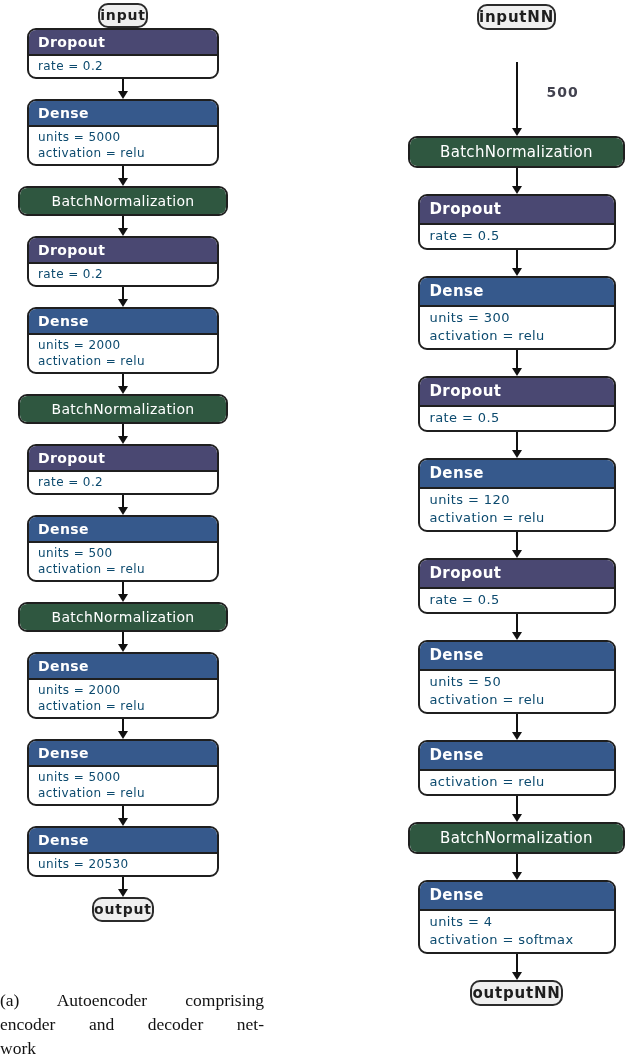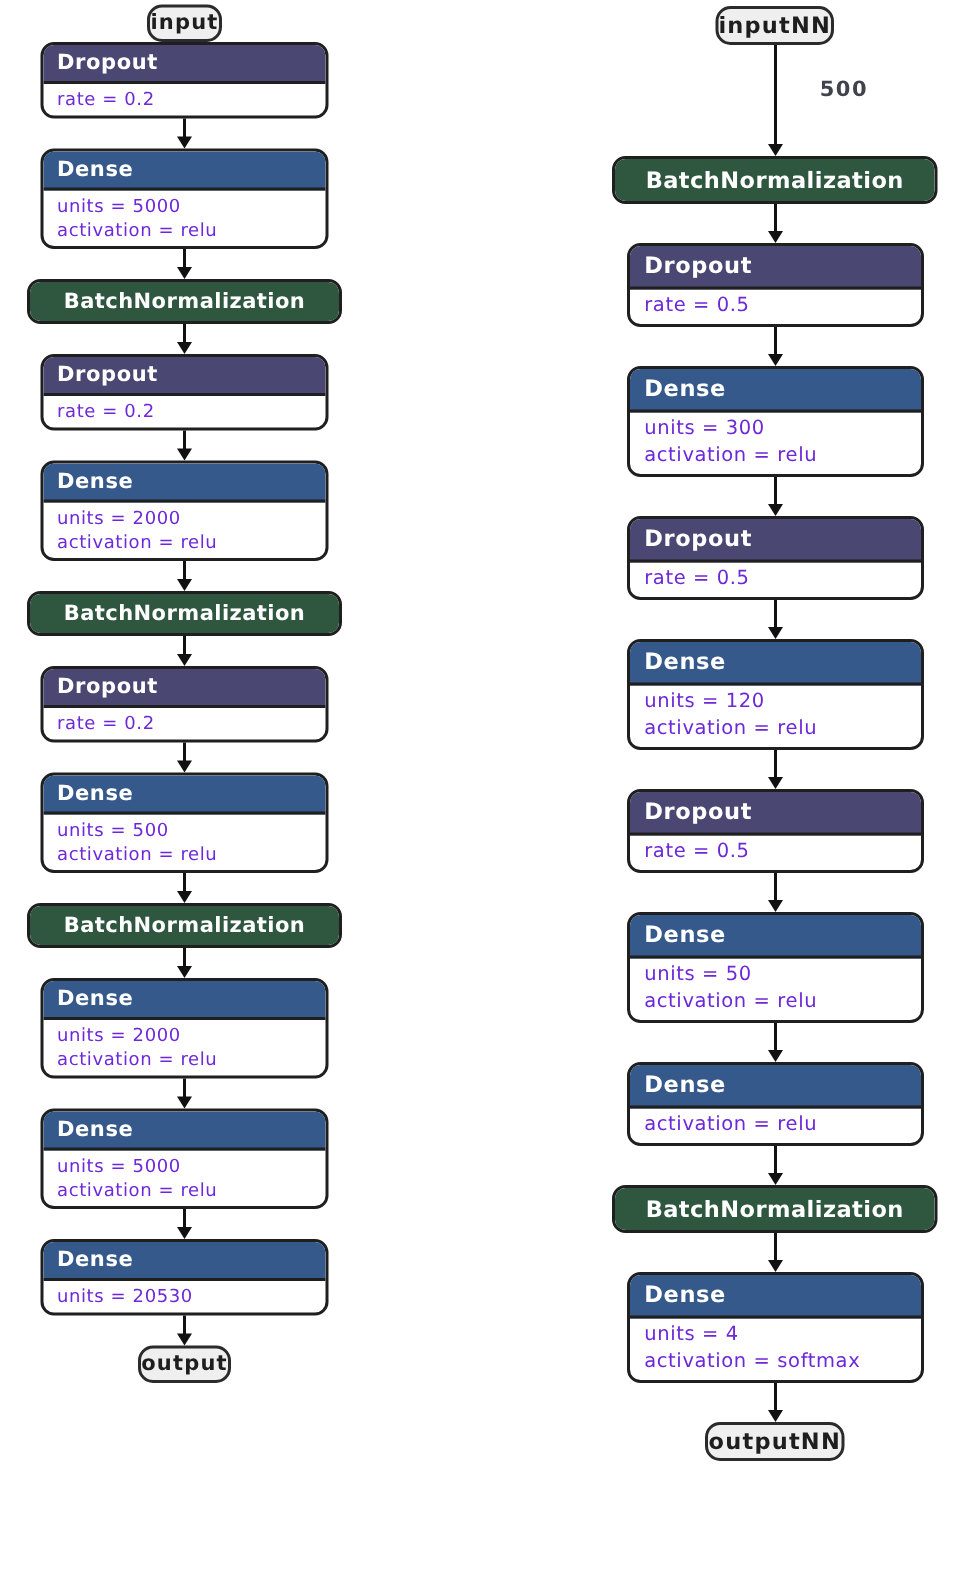--- a/index.html
+++ b/index.html
@@ -23,48 +23,48 @@
   .col-b .arrow{height:26px;}
   .arrow::before{content:"";position:absolute;left:calc(50% - 1px);top:0;bottom:6px;
         width:2px;background:#111111;}
   .arrow::after{content:"";position:absolute;left:calc(50% - 5px);bottom:0;
         border-left:5px solid transparent;border-right:5px solid transparent;
         border-top:8px solid #111111;}
 
   
   .gap-first{position:relative;width:100%;flex:0 0 auto;}
   .col-a .gap-first{height:48px;}
-  .col-b .gap-first{height:74px;}
+  .col-b .gap-first{height:74px;margin-top:32px;}
   .gap-first .arrow{position:absolute;left:0;top:0;width:100%;height:100%;}
   .edge-label{position:absolute;font-weight:600;color:#42424f;letter-spacing:1px;}
   .col-a .edge-label{left:calc(50% + 26px);top:13px;font-size:14px;}
   .col-b .edge-label{left:calc(50% + 30px);top:22px;font-size:14px;}
 
   
   .nodes{display:flex;flex-direction:column;align-items:center;width:100%;}
   .node{background:#ffffff;border:2px solid #1f1f1f;border-radius:9px;overflow:hidden;
         box-sizing:border-box;flex:0 0 auto;}
   .col-a .node{width:192px;}
   .col-b .node{width:198px;}
   .col-a .node.t-batchnorm{width:210px;}
   .col-b .node.t-batchnorm{width:217px;}
 
   .node-header{color:#ffffff;font-weight:bold;letter-spacing:0.4px;
         border-bottom:2px solid #1f1f1f;}
   .col-a .node-header{font-size:14px;line-height:18px;padding:3px 9px;}
   .col-b .node-header{font-size:15px;line-height:19px;padding:4px 10px;}
 
-  .bn-label{color:#ffffff;font-weight:bold;text-align:center;letter-spacing:0.3px;
+  .bn-label{color:#ffffff;font-weight:normal;text-align:center;letter-spacing:0.3px;
         border-radius:6px;}
   .col-a .bn-label{font-size:14px;line-height:18px;padding:4px 2px;}
   .col-b .bn-label{font-size:15px;line-height:20px;padding:4px 2px;}
 
   .col-a .node-body{padding:2px 9px 3px;}
   .col-b .node-body{padding:2px 10px 3px;}
-  .param{color:#6d28d9;letter-spacing:0.4px;}
+  .param{color:#0c4a6e;letter-spacing:0.4px;}
   .col-a .param{font-size:12px;line-height:16px;}
   .col-b .param{font-size:13px;line-height:18px;}
 
   
   .caption{position:absolute;top:988px;font-family:"Liberation Serif","DejaVu Serif",serif;
         font-size:17.5px;line-height:24px;color:#121212;}
   .cap-a{left:0;width:264px;}
   .cap-b{left:392px;width:248px;}
   .cap-line.just{text-align:justify;text-align-last:justify;}
 </style>
@@ -232,14 +232,19 @@
           <div class="node-body">
             <div class="param">units = 4</div>
             <div class="param">activation = softmax</div>
           </div>
         </div>
       </div>
     <div class="arrow"></div>
     <div class="pill">outputNN</div>
   </div>
 
+  <div class="caption cap-a">
+    <div class="cap-line just">(a) Autoencoder comprising</div>
+    <div class="cap-line just">encoder and decoder net-</div>
+    <div class="cap-line">work</div>
+  </div>
 
 </div>
 
 </body></html>

